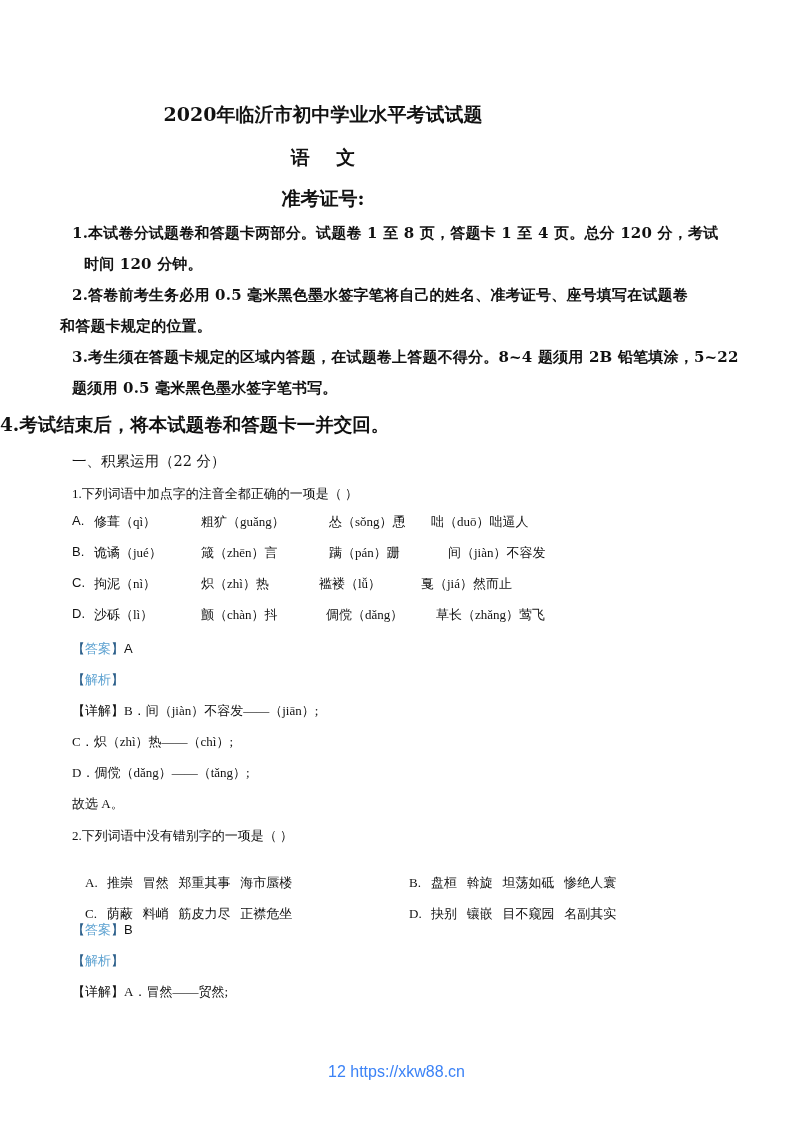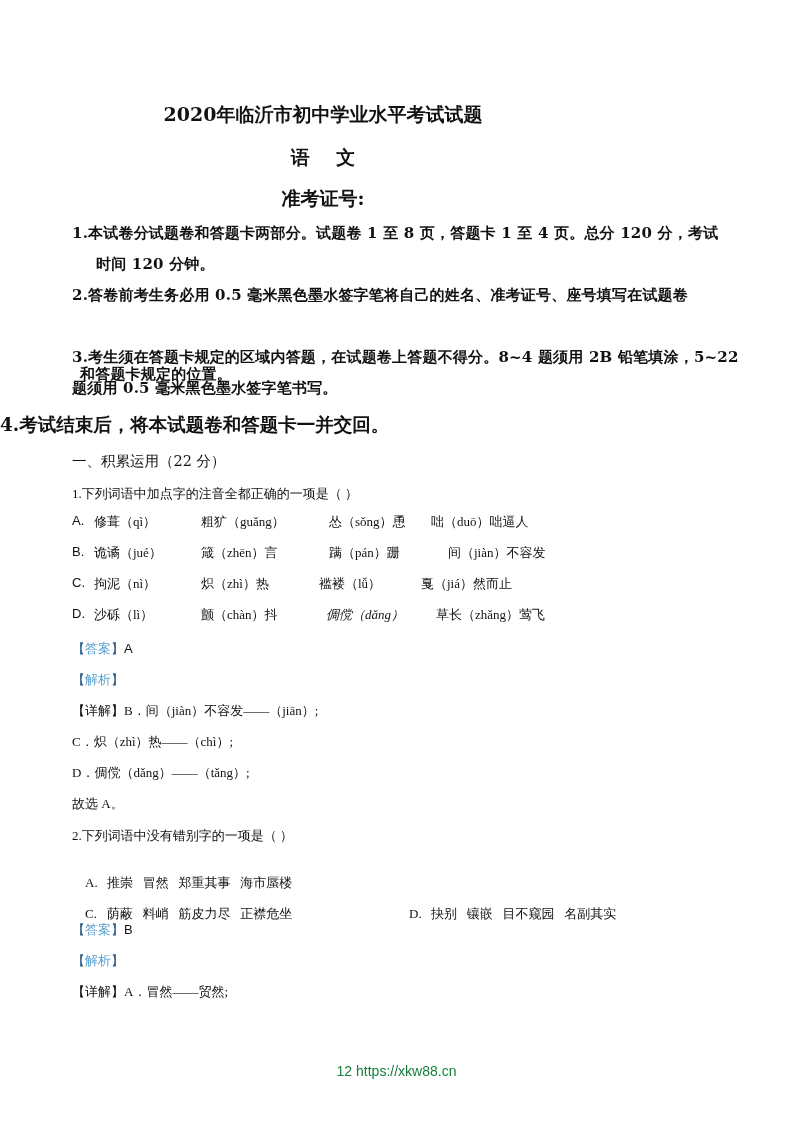--- a/index.html
+++ b/index.html
@@ -10,37 +10,37 @@
   .serif { font-family: "Liberation Serif", "DejaVu Serif", serif; }
   .sans { font-family: "Liberation Sans", "DejaVu Sans", sans-serif; }
   .title { font-size: 19px; left: 0; width: 646px; text-align: center; }
   .notice { font-size: 15px; letter-spacing: 0.2px; }
   .big4 { font-size: 18.5px; left: 0; width: 793px; text-align: left; }
   .section { font-size: 14.5px; }
   .q { font-size: 13px; }
   .opt { font-size: 13px; }
   .label-open, .label-close { color: #2c5f8a; }
   .label-text { color: #5aa0d0; }
-  .footer { font-size: 14px; color: #15803d; left: 0; width: 793px; text-align: center; }
+  .footer { font-size: 16px; color: #3b82f6; left: 0; width: 793px; text-align: center; }
   .row { position: absolute; display: flex; white-space: nowrap; }
   .cell { display: inline-block; }
 </style>
 </head>
 <body>
 
 <div class="page">
 
   <div class="abs title bold" style="top:102px;">2020年临沂市初中学业水平考试试题</div>
   <div class="abs title bold" style="top:145px; white-space:pre;">语    文</div>
   <div class="abs title bold" style="top:186px;">准考证号:</div>
 
   <div class="abs notice bold" style="left:72px; top:224px;">1.本试卷分试题卷和答题卡两部分。试题卷 1 至 8 页，答题卡 1 至 4 页。总分 120 分，考试</div>
-  <div class="abs notice bold" style="left:72px; top:255px;padding-left:24px;">时间 120 分钟。</div>
+  <div class="abs notice bold" style="left:60px; top:255px;padding-left:24px;">时间 120 分钟。</div>
   <div class="abs notice bold" style="left:72px; top:286px;">2.答卷前考生务必用 0.5 毫米黑色墨水签字笔将自己的姓名、准考证号、座号填写在试题卷</div>
-  <div class="abs notice bold" style="left:80px; top:317px;margin-top:48px;">和答题卡规定的位置。</div>
+  <div class="abs notice bold" style="left:60px; top:317px;">和答题卡规定的位置。</div>
   <div class="abs notice bold" style="left:72px; top:348px;">3.考生须在答题卡规定的区域内答题，在试题卷上答题不得分。8~4 题须用 2B 铅笔填涂，5~22</div>
   <div class="abs notice bold" style="left:72px; top:379px;">题须用 0.5 毫米黑色墨水签字笔书写。</div>
   <div class="abs big4 bold" style="top:412px;">4.考试结束后，将本试题卷和答题卡一并交回。</div>
 
   <div class="abs section bold" style="left:72px; top:452px; font-weight:normal;">一、积累运用（22 分）</div>
 
   <div class="abs q serif" style="left:72px; top:485px;text-align:right;">1.下列词语中加点字的注音全都正确的一项是（      ）</div>
 
   <div class="row serif opt" style="left:72px; top:513px;">
     <span class="cell sans" style="width:22px;">A.</span>
@@ -60,41 +60,44 @@
     <span class="cell sans" style="width:22px;">C.</span>
     <span class="cell" style="width:107px;">拘泥（nì）</span>
     <span class="cell" style="width:118px;">炽（zhì）热</span>
     <span class="cell" style="width:102px;">褴褛（lǚ）</span>
     <span class="cell">戛（jiá）然而止</span>
   </div>
   <div class="row serif opt" style="left:72px; top:606px;">
     <span class="cell sans" style="width:22px;">D.</span>
     <span class="cell" style="width:107px;">沙砾（lì）</span>
     <span class="cell" style="width:125px;">颤（chàn）抖</span>
-    <span class="cell" style="width:110px;font-style:italic;">倜傥（dǎng）</span>
+    <span class="cell" style="width:110px;">倜傥（dǎng）</span>
     <span class="cell">草长（zhǎng）莺飞</span>
   </div>
 
   <div class="abs serif q" style="left:72px; top:640px;">
     <span class="label-open">【</span><span class="label-text">答案</span><span class="label-open">】</span><span class="sans">A</span>
   </div>
   <div class="abs serif q" style="left:72px; top:671px;">
     <span class="label-open">【</span><span class="label-text">解析</span><span class="label-open">】</span>
   </div>
   <div class="abs serif q" style="left:72px; top:702px;">
     <span>【详解】</span><span>B．间（jiàn）不容发——（jiān）;</span>
   </div>
   <div class="abs serif q" style="left:72px; top:733px;">C．炽（zhì）热——（chì）;</div>
   <div class="abs serif q" style="left:72px; top:764px;">D．倜傥（dǎng）——（tǎng）;</div>
   <div class="abs serif q" style="left:72px; top:795px;">故选 A。</div>
 
   <div class="abs q serif" style="left:72px; top:827px;font-family:Liberation Serif, serif;">2.下列词语中没有错别字的一项是（      ）</div>
 
   <div class="abs serif opt" style="left:72px; top:858px; white-space:pre;">
     <span style="display:inline-block; width:22px;">A.</span><span>推崇   冒然   郑重其事   海市蜃楼</span>
+  </div>
+  <div class="abs serif opt" style="left:396px; top:858px; white-space:pre;">
+    <span style="display:inline-block; width:22px;">B.</span><span>盘桓   斡旋   坦荡如砥   惨绝人寰</span>
   </div>
   <div class="abs serif opt" style="left:396px; top:889px; white-space:pre;">
     <span style="display:inline-block; width:22px;">D.</span><span>抉别   镶嵌   目不窥园   名副其实</span>
   </div>
   <div class="abs serif opt" style="left:72px; top:889px; white-space:pre;">
     <span style="display:inline-block; width:22px;">C.</span><span>荫蔽   料峭   筋皮力尽   正襟危坐</span>
   </div>
 
   <div class="abs serif q" style="left:72px; top:921px;">
     <span class="label-open">【</span><span class="label-text">答案</span><span class="label-open">】</span><span class="sans">B</span>

